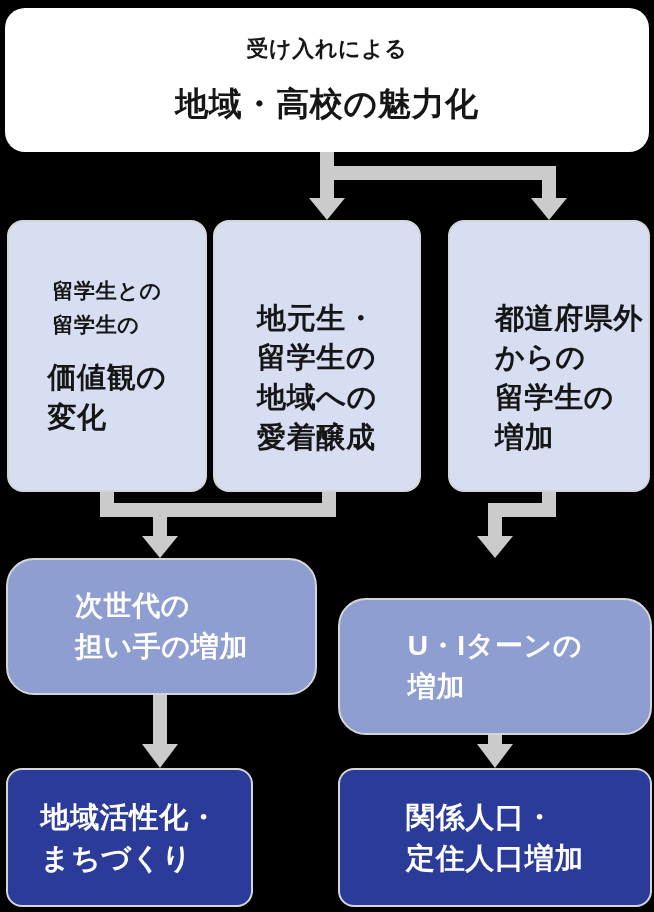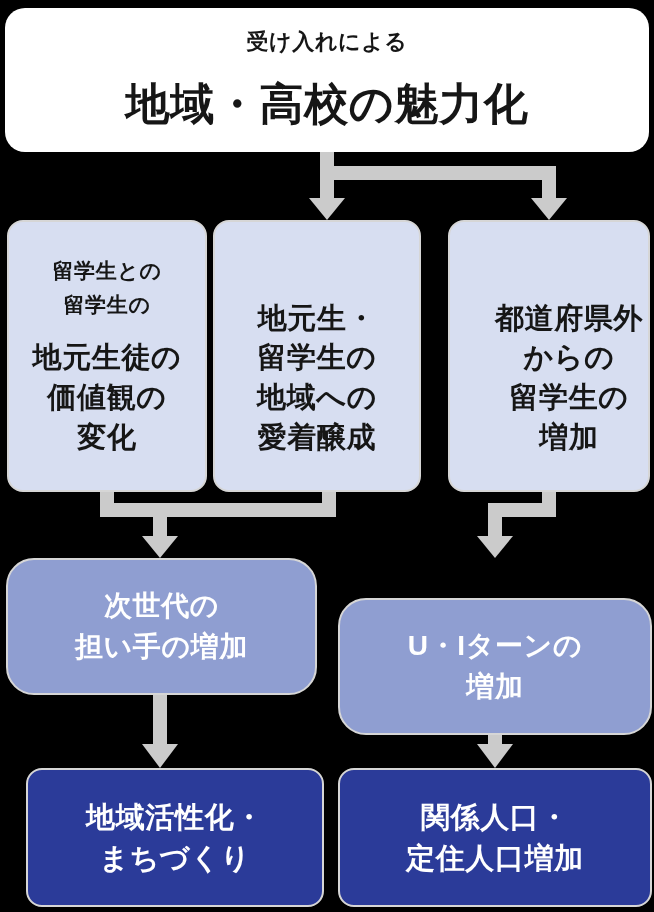--- a/index.html
+++ b/index.html
@@ -15,29 +15,29 @@
   }
   *{margin:0;padding:0;box-sizing:border-box;}
   html,body{background:var(--background);}
   body{
     font-family:"Liberation Sans","DejaVu Sans",sans-serif;
     width:654px;height:912px;position:relative;overflow:hidden;
   }
   .canvas{position:absolute;left:0;top:0;width:654px;height:912px;background:var(--background);}
   .box{
     position:absolute;display:flex;flex-direction:column;
-    align-items:center;justify-content:center;text-align:center;
+    align-items:center;justify-content:center;text-align:left;
     letter-spacing:0.04em;
   }
   .box-top{
     left:5px;top:8px;width:644px;height:144px;
     background:var(--box-white);border-radius:20px;color:var(--text-dark);
   }
   .box-top .subtitle{font-size:22px;font-weight:700;margin-bottom:18px;}
-  .box-top .title{font-size:44px;font-weight:800;}
+  .box-top .title{font-size:33px;font-weight:800;}
   .box-light{
     background:var(--box-light);border:2px solid var(--box-border);
     border-radius:16px;color:var(--text-dark);top:220px;height:272px;
   }
   .box-light .subtitle{font-size:21px;font-weight:700;line-height:1.62;margin-bottom:16px;}
   .box-light .title{font-size:29px;font-weight:800;line-height:1.37;}
   .push-down{padding-top:44px;}
   .box-mid{
     background:var(--box-medium);border:2px solid var(--box-border);
     border-radius:28px;color:var(--text-light);top:558px;height:137px;
@@ -95,21 +95,20 @@
     <div class="subtitle">受け入れによる</div>
     <div class="title">地域・高校の魅力化</div>
   </div>
 
   <div class="box box-light" style="left:7px;width:200px;">
     <div class="subtitle">
       <div>留学生との</div>
       <div>留学生の</div>
     </div>
     <div class="title">
-      <div>地元生徒の</div>
       <div>価値観の</div>
       <div>変化</div>
     </div>
   </div>
 
   <div class="box box-light push-down" style="left:213px;width:208px;">
     <div class="title">
       <div>地元生・</div>
       <div>留学生の</div>
       <div>地域への</div>
@@ -133,21 +132,21 @@
     </div>
   </div>
 
   <div class="box box-mid" style="left:338px;width:314px;margin-top:40px;">
     <div class="title">
       <div>U・Iターンの</div>
       <div>増加</div>
     </div>
   </div>
 
-  <div class="box box-goal" style="left:6px;width:298px;margin-left:20px;">
+  <div class="box box-goal" style="left:6px;width:247px;">
     <div class="title">
       <div>地域活性化・</div>
       <div>まちづくり</div>
     </div>
   </div>
 
   <div class="box box-goal" style="left:338px;width:314px;">
     <div class="title">
       <div>関係人口・</div>
       <div>定住人口増加</div>

